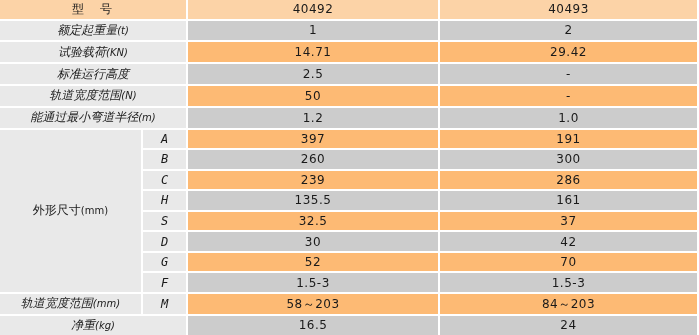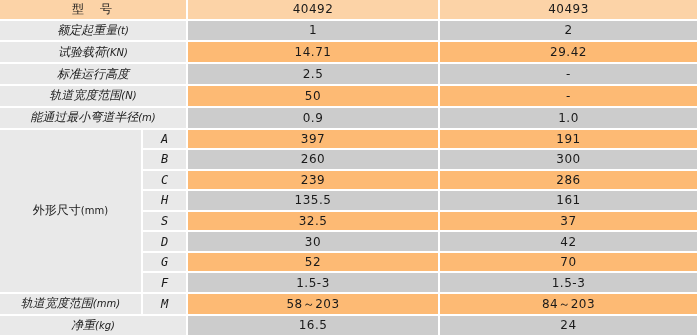--- a/index.html
+++ b/index.html
@@ -114,21 +114,21 @@
     </tr>
 
     <tr>
       <td class="lbl" colspan="2"><span>轨道宽度范围</span><span class="unit">(N)</span></td>
       <td class="vlight val-num">50</td>
       <td class="vlight val-num last-col">-</td>
     </tr>
 
     <tr>
       <td class="lbl" colspan="2"><span>能通过最小弯道半径</span><span class="unit">(m)</span></td>
-      <td class="vdark val-num">0.9</td>
+      <td class="vdark val-num">1.2</td>
       <td class="vdark val-num last-col">1.0</td>
     </tr>
 
     <tr>
       <td class="rowspan-label" rowspan="8"><span>外形尺寸</span><span class="unit">(mm)</span></td>
       <td class="lbl sub-letter">A</td>
       <td class="vlight val-num">397</td>
       <td class="vlight val-num last-col">191</td>
     </tr>
 

